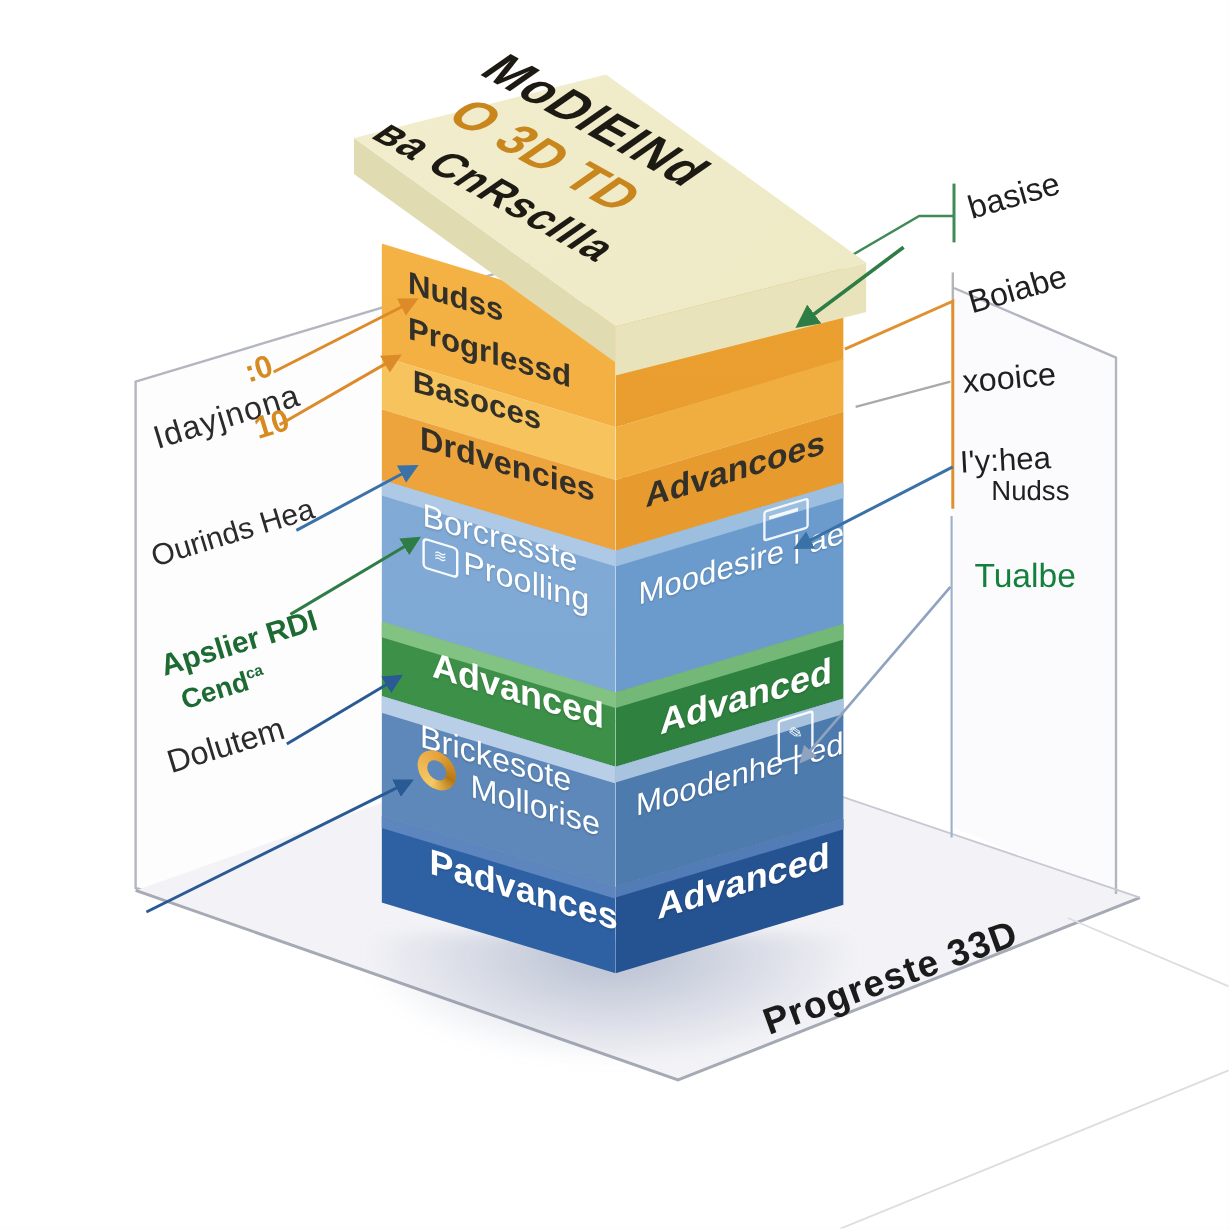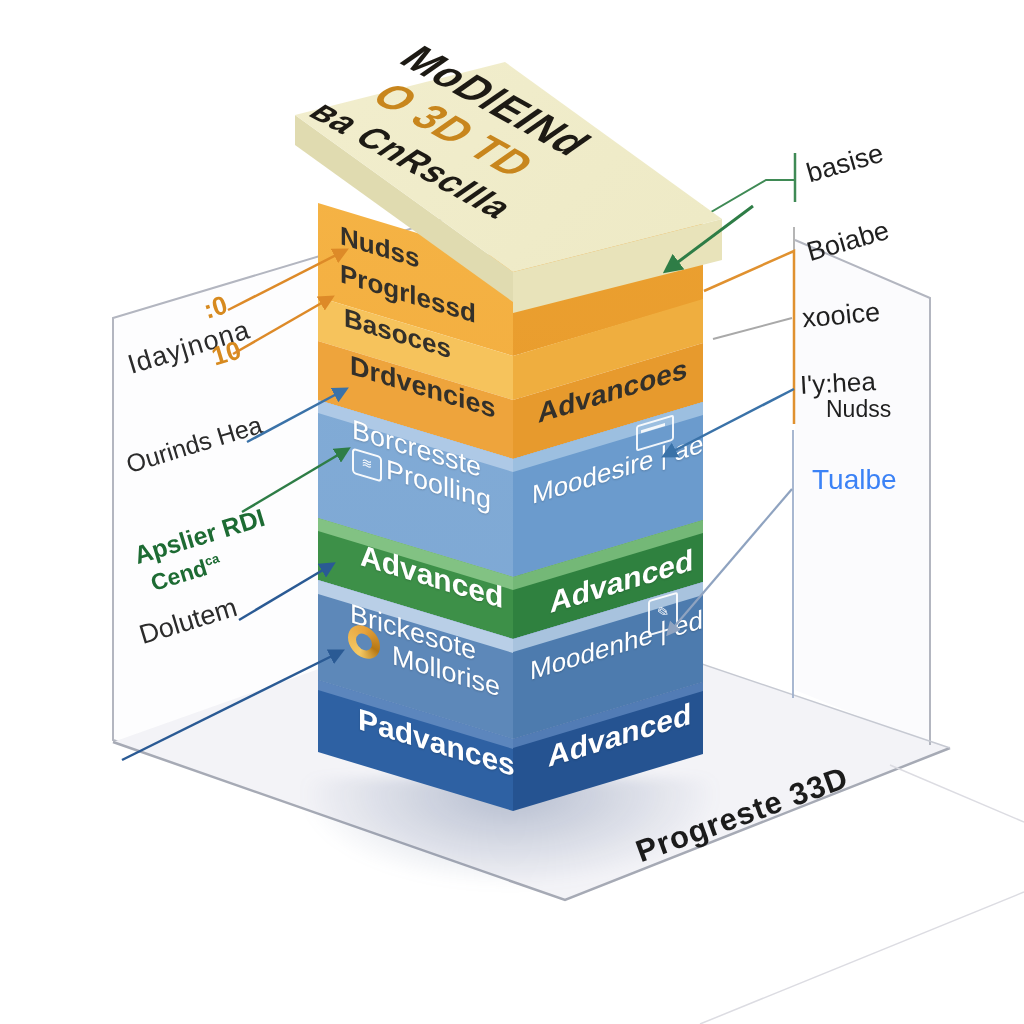--- a/index.html
+++ b/index.html
@@ -61,21 +61,21 @@
   .l-lbl2     {left:124px;top:430px;font-size:25px;}
   .l-lbl3a    {left:132px;top:522px;font-size:25px;}
   .l-lbl3b    {left:150px;top:560px;font-size:23px;}
   .l-lbl4     {left:138px;top:606px;font-size:27px;}
 
   .r-lbl1{left:806px;top:148px;font-size:27px;transform:rotate(-16deg);color:#1f1f1f;}
   .r-lbl2{left:806px;top:226px;font-size:27px;transform:rotate(-16deg);color:#1f1f1f;}
   .r-lbl3{left:802px;top:300px;font-size:27px;transform:rotate(-5deg);color:#1f1f1f;}
   .r-lbl4a{left:800px;top:368px;font-size:26px;transform:rotate(-3deg);color:#1f1f1f;}
   .r-lbl4b{left:826px;top:396px;font-size:23px;color:#1f1f1f;}
-  .r-lbl5{left:812px;top:464px;font-size:28px;color:#3b82f6;text-align:center;}
+  .r-lbl5{left:812px;top:464px;font-size:28px;color:#15803d;text-align:center;}
 
   .t-nudss    {left:340px;top:216px;font-size:26px;line-height:38px;}
   .t-basoces  {left:344px;top:302px;font-size:26px;}
   .t-drdv     {left:350px;top:350px;font-size:27px;}
   .t-borc     {left:352px;top:414px;font-size:27px;}
   .t-prool    {left:386px;top:454px;font-size:27px;}
   .t-advL1    {left:360px;top:538px;font-size:30px;font-weight:bold;}
   .t-brick    {left:350px;top:598px;font-size:27px;}
   .t-moll     {left:392px;top:640px;font-size:27px;}
   .t-padv     {left:358px;top:702px;font-size:30px;font-weight:bold;}

